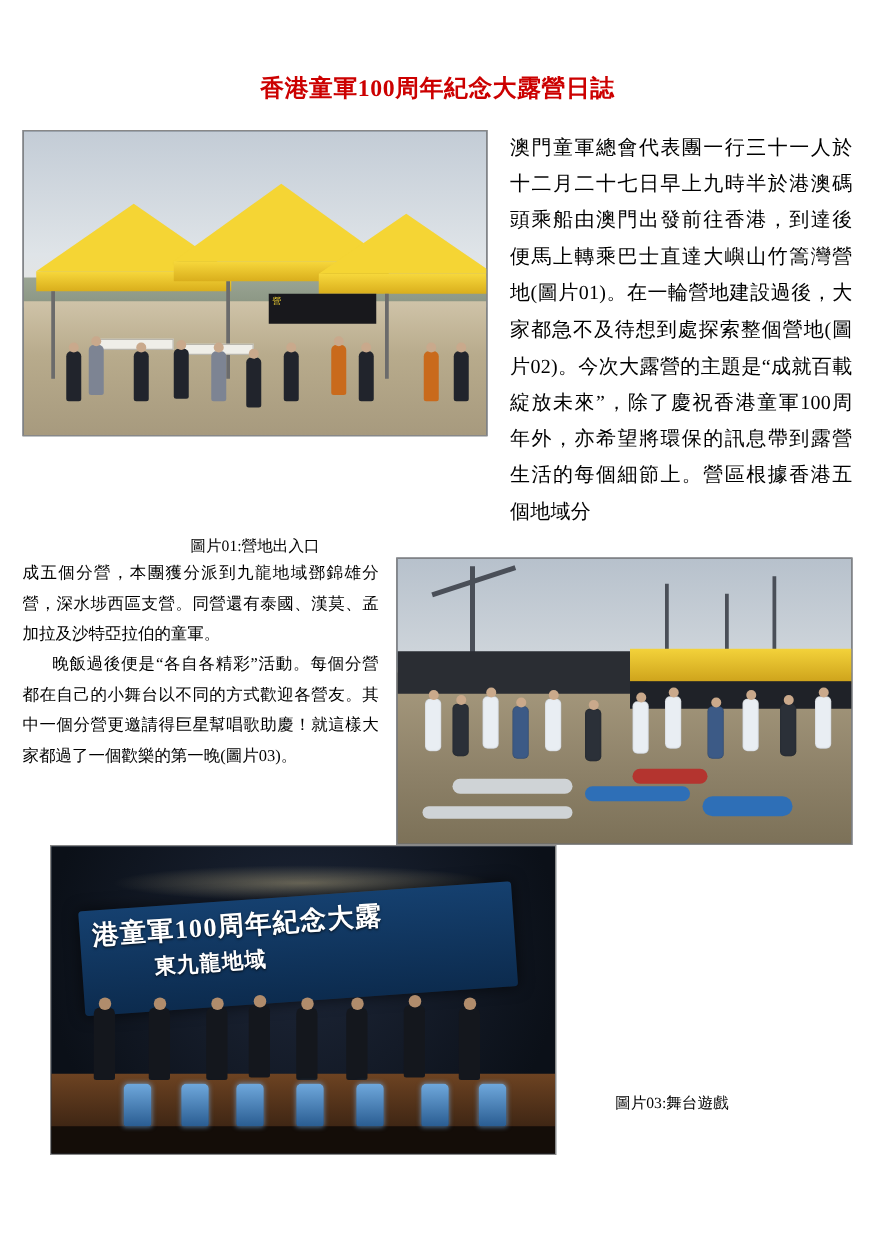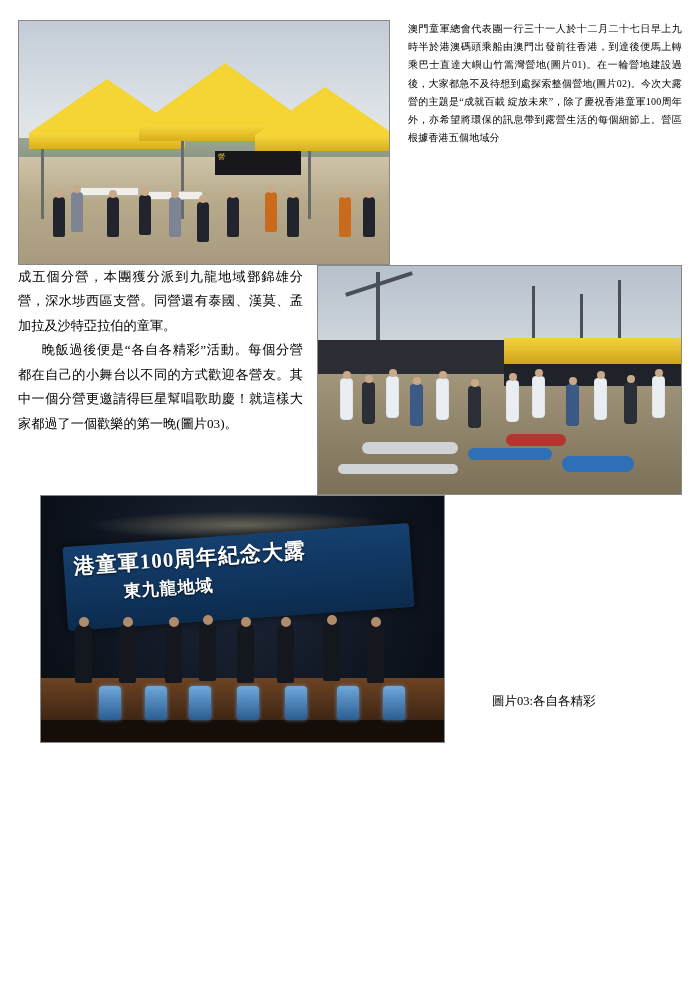--- a/index.html
+++ b/index.html
@@ -55,21 +55,21 @@
     overflow: hidden;
     background: #5a6472;
   }
   .photo1 {
     float: left;
     width: 372px;
     height: 245px;
   }
   .col-text {
     margin-left: 390px;
-    font-size: 10px;
+    font-size: 16px;
     line-height: 1.82;
     text-align: justify;
     text-justify: inter-ideograph;
     letter-spacing: 0.2px;
   }
   .cap1 {
     clear: none;
     float: left;
     width: 372px;
     text-align: center;
@@ -312,20 +312,21 @@
     left: 12%; top: 6%;
     width: 76%; height: 12%;
     background: radial-gradient(ellipse at center, rgba(255,230,160,.35), rgba(255,230,160,0) 70%);
   }
 </style>
 </head>
 <body>
 
 <div class="page">
 
+  <div class="title">香港童軍100周年紀念大露營日誌</div>
 
   <div class="sec1">
 
     <div class="photo photo1">
       <div class="p1-sky"></div>
       <div class="p1-hill"></div>
       <div class="p1-ground"></div>
 
       <div class="tent-cone" style="left:10px; top:58px; border-left-width:78px; border-right-width:78px; border-bottom-width:54px;"></div>
       <div class="tent-skirt" style="left:10px; top:112px; width:156px;"></div>
@@ -356,20 +357,21 @@
       <div class="p1-person" style="left:178px; bottom:9%;"></div>
       <div class="p1-person" style="left:208px;"></div>
       <div class="p1-person orange" style="left:246px; bottom:13%;"></div>
       <div class="p1-person" style="left:268px;"></div>
       <div class="p1-person orange" style="left:320px; bottom:11%;"></div>
       <div class="p1-person" style="left:344px;"></div>
     </div>
 
     <div class="col-text">澳門童軍總會代表團一行三十一人於十二月二十七日早上九時半於港澳碼頭乘船由澳門出發前往香港，到達後便馬上轉乘巴士直達大嶼山竹篙灣營地(圖片01)。在一輪營地建設過後，大家都急不及待想到處探索整個營地(圖片02)。今次大露營的主題是“成就百載 綻放未來”，除了慶祝香港童軍100周年外，亦希望將環保的訊息帶到露營生活的每個細節上。營區根據香港五個地域分</div>
 
+    <div class="cap1">圖片01:營地出入口</div>
   </div>
 
   <div class="sec2">
 
     <div class="photo photo2">
       <div class="p2-sky"></div>
       <div class="p2-ground"></div>
 
       <div class="p2-crane" style="left:58px; top:6px; width:4px; height:74px;"></div>
       <div class="p2-crane" style="left:26px; top:16px; width:70px; height:4px; transform:rotate(-18deg);"></div>
@@ -431,16 +433,16 @@
 
       <div class="p3-trophy" style="left:58px;"></div>
       <div class="p3-trophy" style="left:104px;"></div>
       <div class="p3-trophy" style="left:148px;"></div>
       <div class="p3-trophy" style="left:196px;"></div>
       <div class="p3-trophy" style="left:244px;"></div>
       <div class="p3-trophy" style="left:296px;"></div>
       <div class="p3-trophy" style="left:342px;"></div>
     </div>
 
-    <div class="cap3">圖片03:各自各精彩</div>
+    <div class="cap3">圖片03:舞台遊戲</div>
   </div>
 
 </div>
 
 </body></html>

